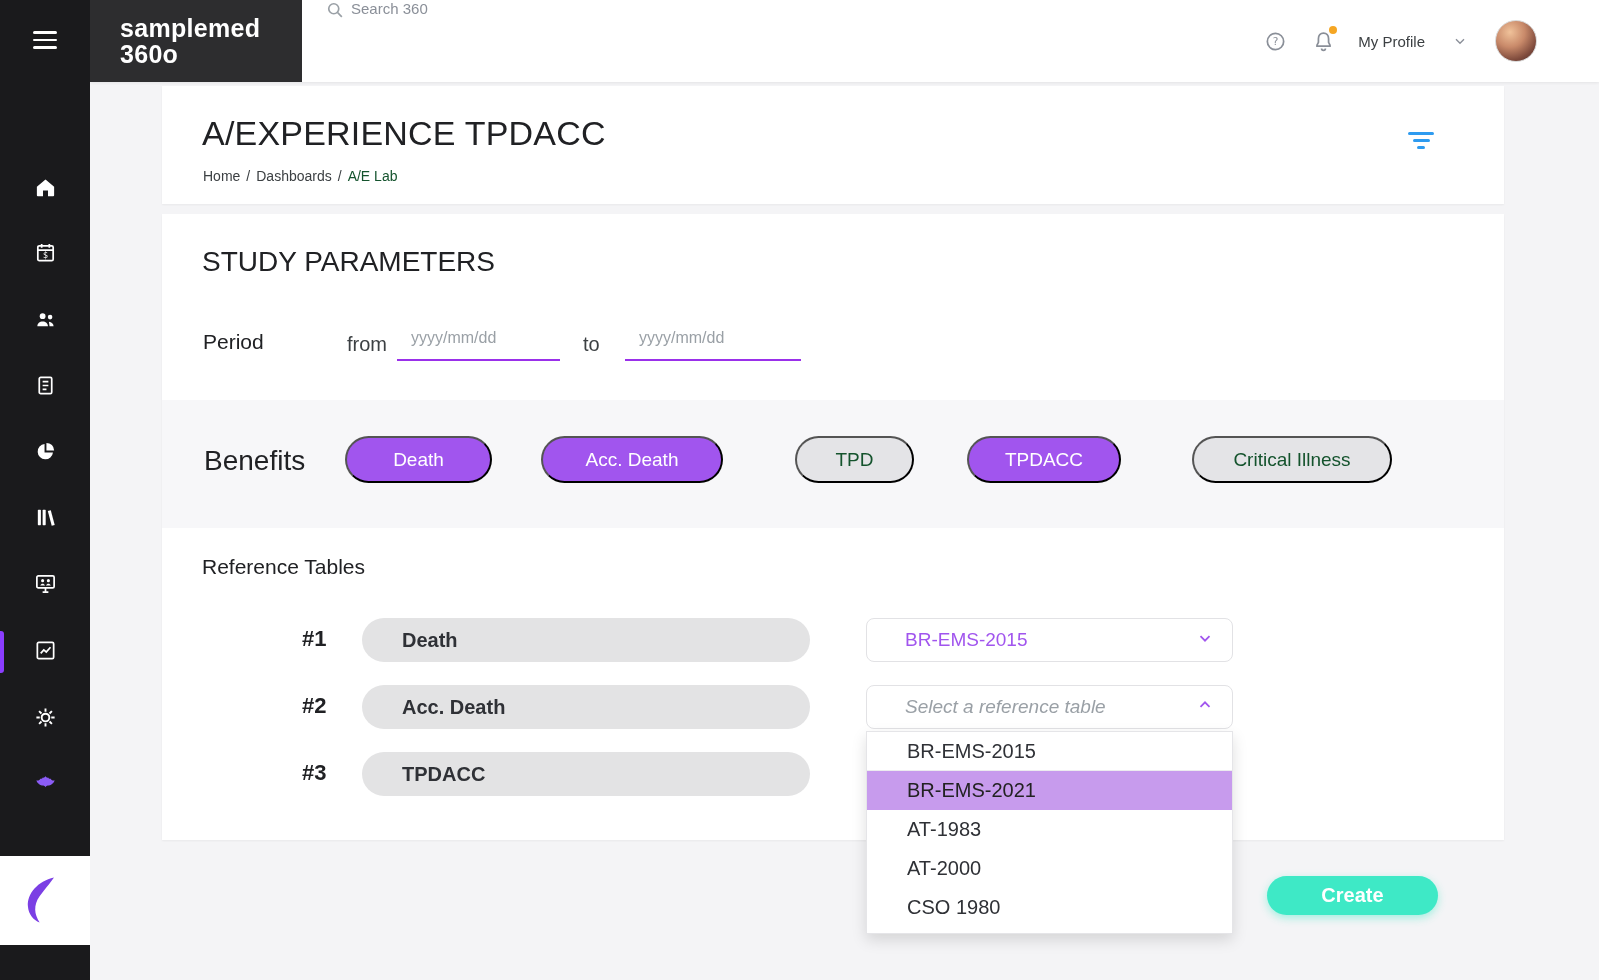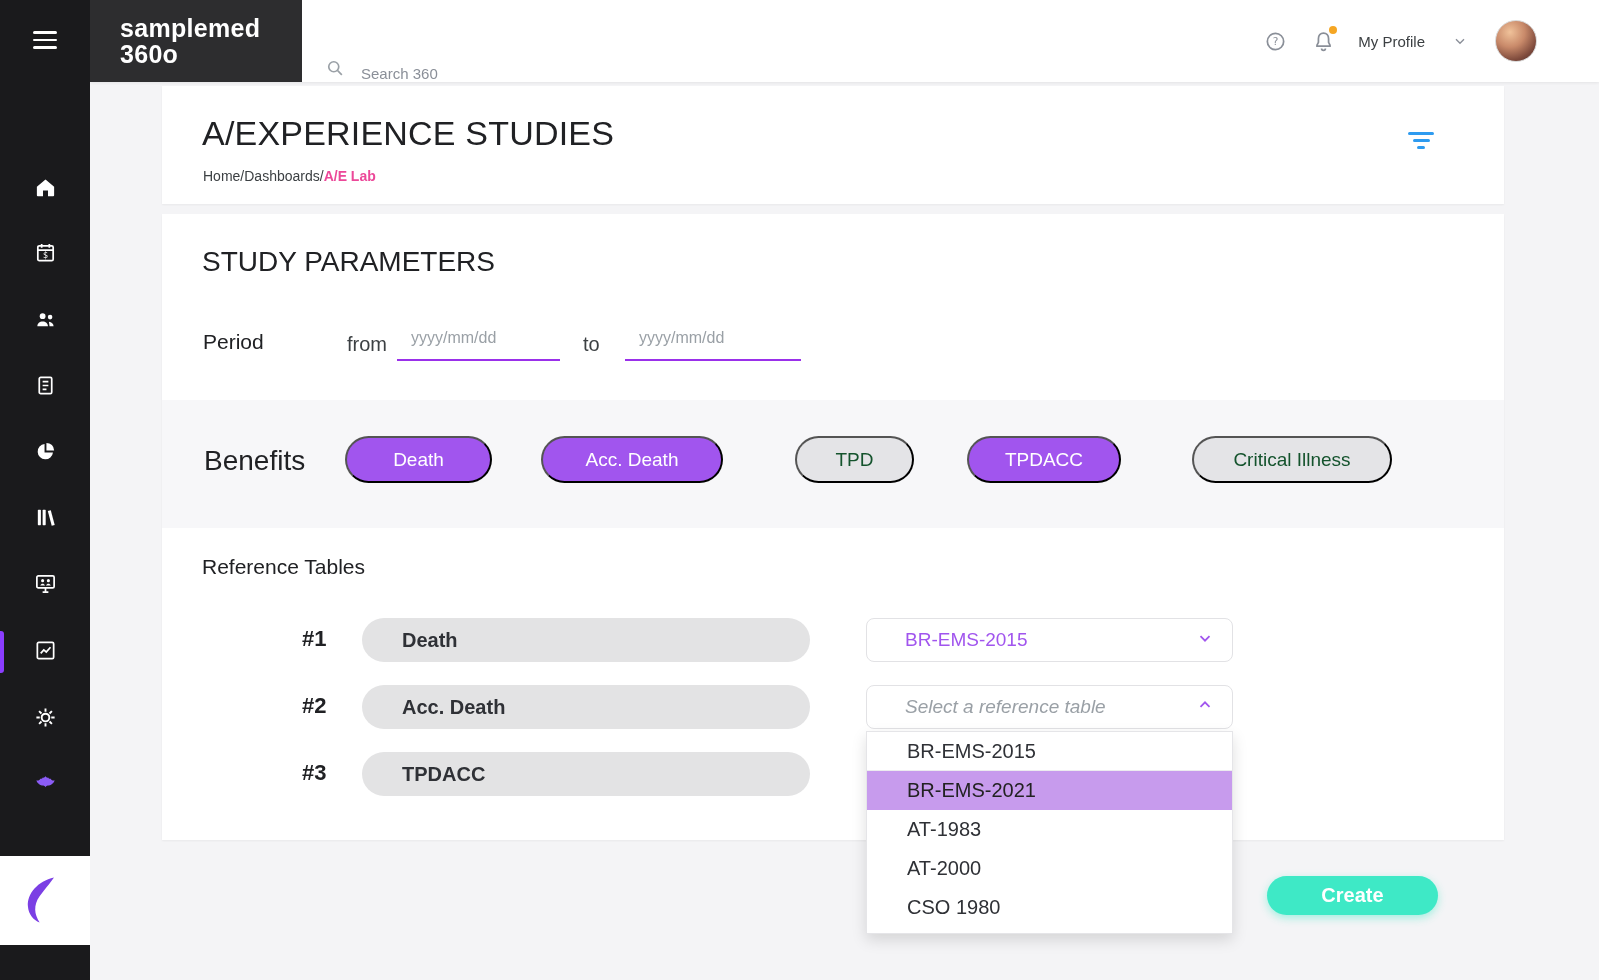--- a/index.html
+++ b/index.html
@@ -14,42 +14,42 @@
   .hamburger { position:absolute; top:24px; left:0; width:90px; height:32px; display:flex; flex-direction:column; align-items:center; justify-content:center; gap:5px; cursor:pointer; }
   .hamburger span { display:block; width:24px; height:2.5px; background:#fff; border-radius:2px; }
   .side-logo-box { position:absolute; left:0; top:856px; width:90px; height:89px; background:#ffffff; display:flex; align-items:center; justify-content:center; }
   .side-logo-box svg { width:54px; height:54px; }
 
   
   .header { position:absolute; left:90px; top:0; width:1509px; height:82px; background:#ffffff; box-shadow:0 1px 3px rgba(0,0,0,.07); z-index:20; }
   .logo-block { position:absolute; left:0; top:0; width:212px; height:82px; background:#2d2d2f; color:#fff; display:flex; flex-direction:column; justify-content:center; padding-left:30px; }
   .logo-block .l1 { font-size:25px; font-weight:700; letter-spacing:.3px; line-height:1.05; }
   .logo-block .l2 { font-size:25px; font-weight:700; letter-spacing:.3px; line-height:1.05; }
-  .search-wrap { position:absolute; left:235px; top:0; height:82px; display:flex; align-items:flex-end; gap:16px; }
+  .search-wrap { position:absolute; left:235px; top:0; height:82px; display:flex; align-items:flex-start; gap:6px; }
   .search-wrap svg { width:20px; height:20px; }
   .search-wrap input { border:none; outline:none; font-size:15px; color:#444; width:260px; font-family:"Liberation Sans", sans-serif; background:transparent; }
   .search-wrap input::placeholder { color:#8a8f98; }
   .header-right { position:absolute; right:62px; top:0; height:82px; display:flex; align-items:center; gap:22px; }
   .hicon { position:relative; width:26px; height:26px; display:flex; align-items:center; justify-content:center; cursor:pointer; }
   .hicon svg { width:23px; height:23px; }
   .notif-dot { position:absolute; top:-2px; right:-1px; width:8px; height:8px; border-radius:50%; background:#f5a623; }
   .profile-label { font-size:15px; color:#3c4043; cursor:pointer; }
   .chev-sm svg { width:16px; height:16px; }
   .avatar { width:42px; height:42px; border-radius:50%; cursor:pointer;
     background:radial-gradient(circle at 35% 28%, #f0c29a 0%, #c98a6a 38%, #7e4a3c 72%, #4a2d2a 100%);
     border:1px solid #d9d9d9; }
 
   
   .card { position:absolute; background:#fff; box-shadow:0 1px 2px rgba(0,0,0,.05); }
   .card-title-area { left:162px; top:86px; width:1342px; height:118px; }
   .page-title { position:absolute; left:40px; top:28px; font-size:34px; font-weight:500; color:#202124; letter-spacing:.2px; }
-  .breadcrumb { position:absolute; left:41px; top:82px; font-size:14px; color:#3c4043; display:flex; }
+  .breadcrumb { position:absolute; left:41px; top:82px; font-size:14px; color:#3c4043; display:flex; gap:6px; }
   .breadcrumb .link { cursor:pointer; }
   .breadcrumb .sep { color:#3c4043; }
-  .breadcrumb .current { color:#ec4899; cursor:pointer;font-weight:bold; }
+  .breadcrumb .current { color:#14532d; cursor:pointer; }
   .filter-icon { position:absolute; right:68px; top:46px; width:30px; height:24px; cursor:pointer; display:flex; flex-direction:column; align-items:center; gap:4px; }
   .filter-icon span { display:block; height:3px; border-radius:2px; background:#2e9bf0; }
   .filter-icon .f1 { width:26px; } .filter-icon .f2 { width:17px; } .filter-icon .f3 { width:8px; }
 
   .card-params { left:162px; top:214px; width:1342px; height:626px; }
   .section-title { position:absolute; left:40px; top:32px; font-size:28px; font-weight:500; color:#202124; }
 
   .period-label { position:absolute; left:41px; top:116px; font-size:21px; color:#202124; }
   .fromto { position:absolute; font-size:20px; color:#3c4043; }
   .from-label { left:185px; top:119px; }
@@ -216,21 +216,21 @@
       <span class="hicon chev-sm">
           <svg viewBox="0 0 24 24">
             <path d="M6 9.5l6 6 6-6" stroke="#8a8f98" stroke-width="2" fill="none"></path>
           </svg>
         </span>
       <div class="avatar"></div>
     </div>
   </header>
 
   <section class="card card-title-area">
-    <h1 class="page-title">A/EXPERIENCE STUDIES</h1>
+    <h1 class="page-title">A/EXPERIENCE TPDACC</h1>
     <div class="breadcrumb">
       <span class="link">Home</span>
       <span class="sep">/</span>
       <span class="link">Dashboards</span>
       <span class="sep">/</span>
       <span class="current">A/E Lab</span>
     </div>
     <div class="filter-icon">
         <span class="f1"></span>
         <span class="f2"></span>

